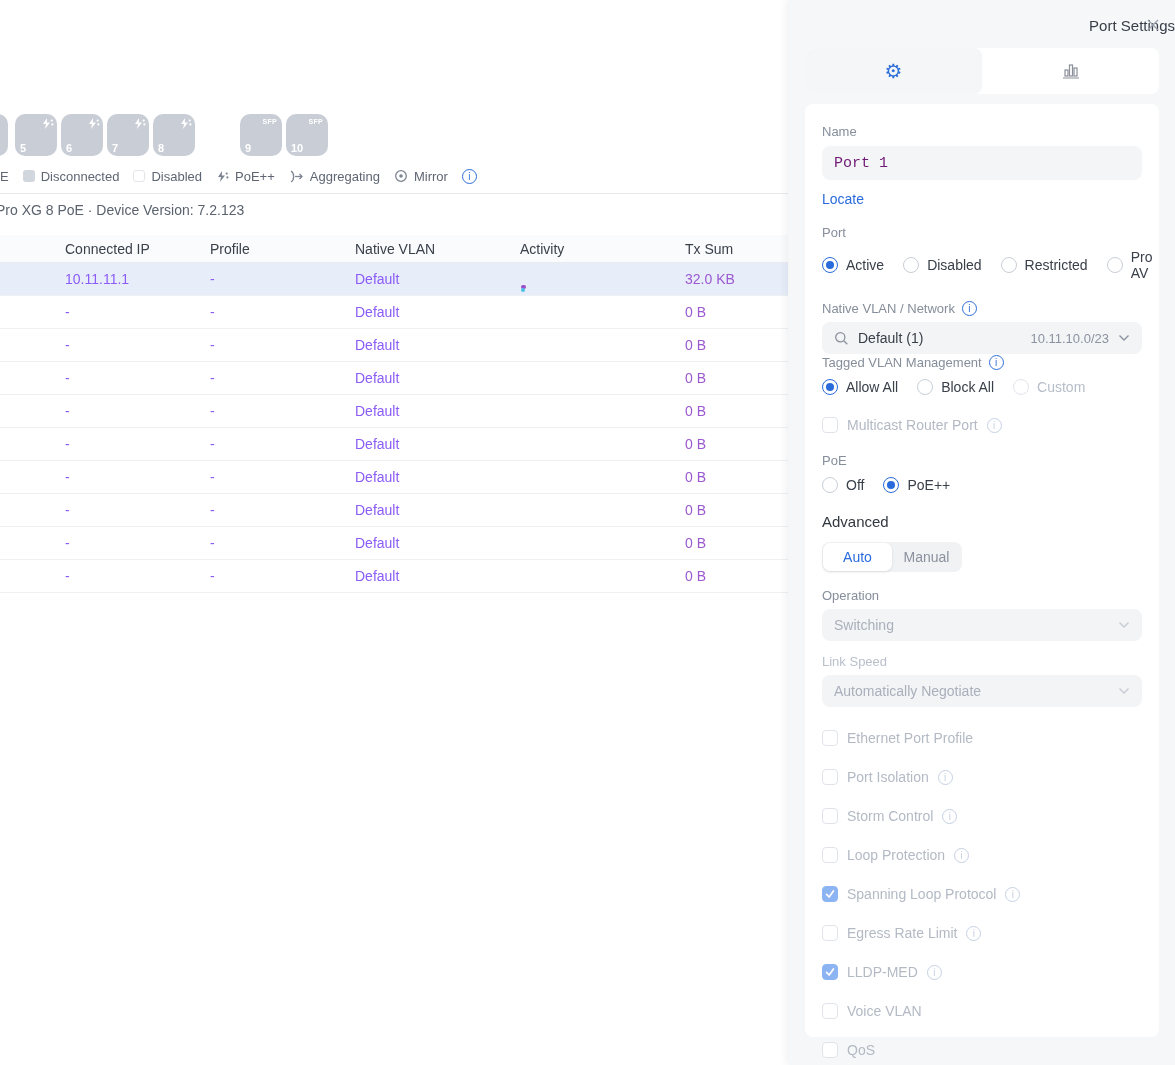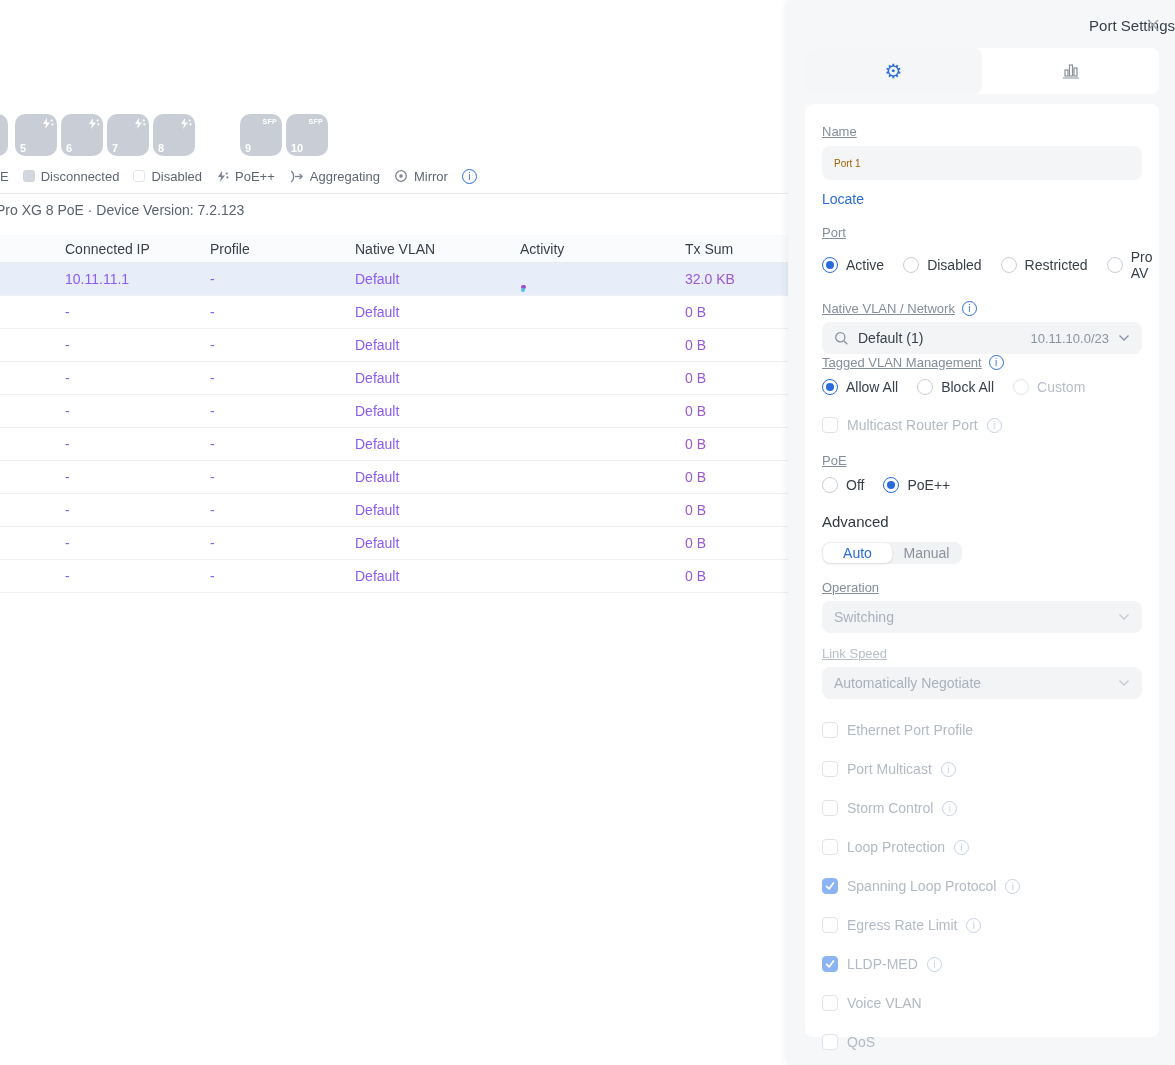--- a/index.html
+++ b/index.html
@@ -46,26 +46,26 @@
   .panel-title { position:absolute; left:0; right:0; top:17px; text-align:right; font-size:15px; font-weight:500; color:#383e48; }
   .close-btn { position:absolute; right:13px; top:16px; width:18px; height:18px; cursor:pointer; }
 
   .tab-card { position:absolute; left:16px; right:16px; top:48px; height:46px; background:#fff; border-radius:8px; display:flex; overflow:hidden; }
   .tab { flex:1; display:flex; align-items:center; justify-content:center; }
   .tab.active { background:#f5f6f7; border-radius:8px; }
   .gear-glyph { font-family:"DejaVu Sans", sans-serif; font-size:20px; line-height:1; color:#2f6fd9; }
 
   .form-card { position:absolute; left:16px; right:16px; top:104px; height:933px; background:#fff; border-radius:8px; padding:20px 17px; }
 
-  .field-label { font-size:13px; color:#858e9a;text-decoration:underline; }
+  .field-label { font-size:13px; color:#858e9a; }
   .field-label.dim { color:#b9c0ca; }
   .label-row { display:flex; align-items:center; gap:7px; }
 
   .text-input { margin-top:7px; width:100%; height:34px; background:#f4f5f7; border:none; border-radius:8px;
-    padding:0 12px; font-size:10px; color:#a16207; font-family:Liberation Sans, sans-serif; outline:none; }
+    padding:0 12px; font-size:15px; color:#701a75; font-family:Liberation Mono, monospace; outline:none; }
 
   .link { margin-top:11px; font-size:14px; color:#2a6bdb; cursor:pointer; width:fit-content; }
 
   .radio-row { display:flex; align-items:center; margin-top:9px; }
   .radio-item { display:flex; align-items:center; gap:8px; margin-right:19px; font-size:14px; color:#39404a; cursor:pointer; }
   .radio-item.disabled { color:#b6bdc8; cursor:default; }
   .radio { width:16px; height:16px; border-radius:50%; border:1px solid #c9ced6; background:#fff; position:relative; flex:none; }
   .radio.sel { border:1.5px solid #2a6bdb; }
   .radio.sel::after { content:""; position:absolute; left:50%; top:50%; width:8px; height:8px; margin:-4px 0 0 -4px; border-radius:50%; background:#2a6bdb; }
   .radio.disabled { border-color:#e1e4e9; }
@@ -78,21 +78,21 @@
   .info { width:15px; height:15px; border-radius:50%; border:1px solid #2f6fd9; color:#2f6fd9;
     font-size:10px; line-height:13px; text-align:center; flex:none; font-style:normal; }
   .info.pale { border-color:#c6d1e4; color:#c6d1e4; }
 
   .check-row { display:flex; align-items:center; gap:9px; font-size:14px; color:#b3bac4; }
   .checkbox { width:16px; height:16px; border-radius:4px; border:1px solid #e0e4e9; background:#fff; flex:none; display:flex; align-items:center; justify-content:center; }
   .checkbox.checked { background:#8db4f2; border-color:#8db4f2; }
 
   .section-title { margin-top:20px; font-size:15px; font-weight:500; color:#32383f; }
 
-  .segmented { margin-top:12px; width:140px; height:22px; background:#f1f2f4; border-radius:8px; display:flex; padding:1px; }
+  .segmented { margin-top:12px; width:140px; height:30px; background:#f1f2f4; border-radius:8px; display:flex; padding:1px; }
   .segment { flex:1; display:flex; align-items:center; justify-content:center; font-size:14px; color:#8a919d; border-radius:7px; cursor:pointer; }
   .segment.active { background:#fff; color:#2a6bdb; font-weight:500; box-shadow:0 1px 3px rgba(0,0,0,.10); }
 
   .mt20 { margin-top:20px; } .mt18 { margin-top:18px; } .mt15 { margin-top:1px; }
   .mt22 { margin-top:22px; } .mt16 { margin-top:16px; } .mt13 { margin-top:13px; }
   .cb-list .check-row { margin-top:23px; }
   svg { display:block; }
 </style>
 </head>
 <body>
@@ -416,21 +416,21 @@
         </span>
       </div>
 
       <div class="cb-list" id="cb-list">
           <div class="check-row">
             <span class="checkbox"></span>
             <span>Ethernet Port Profile</span>
           </div>
           <div class="check-row">
             <span class="checkbox"></span>
-            <span>Port Multicast</span>
+            <span>Port Isolation</span>
             <i class="info pale">i</i>
           </div>
           <div class="check-row">
             <span class="checkbox"></span>
             <span>Storm Control</span>
             <i class="info pale">i</i>
           </div>
           <div class="check-row">
             <span class="checkbox"></span>
             <span>Loop Protection</span>

